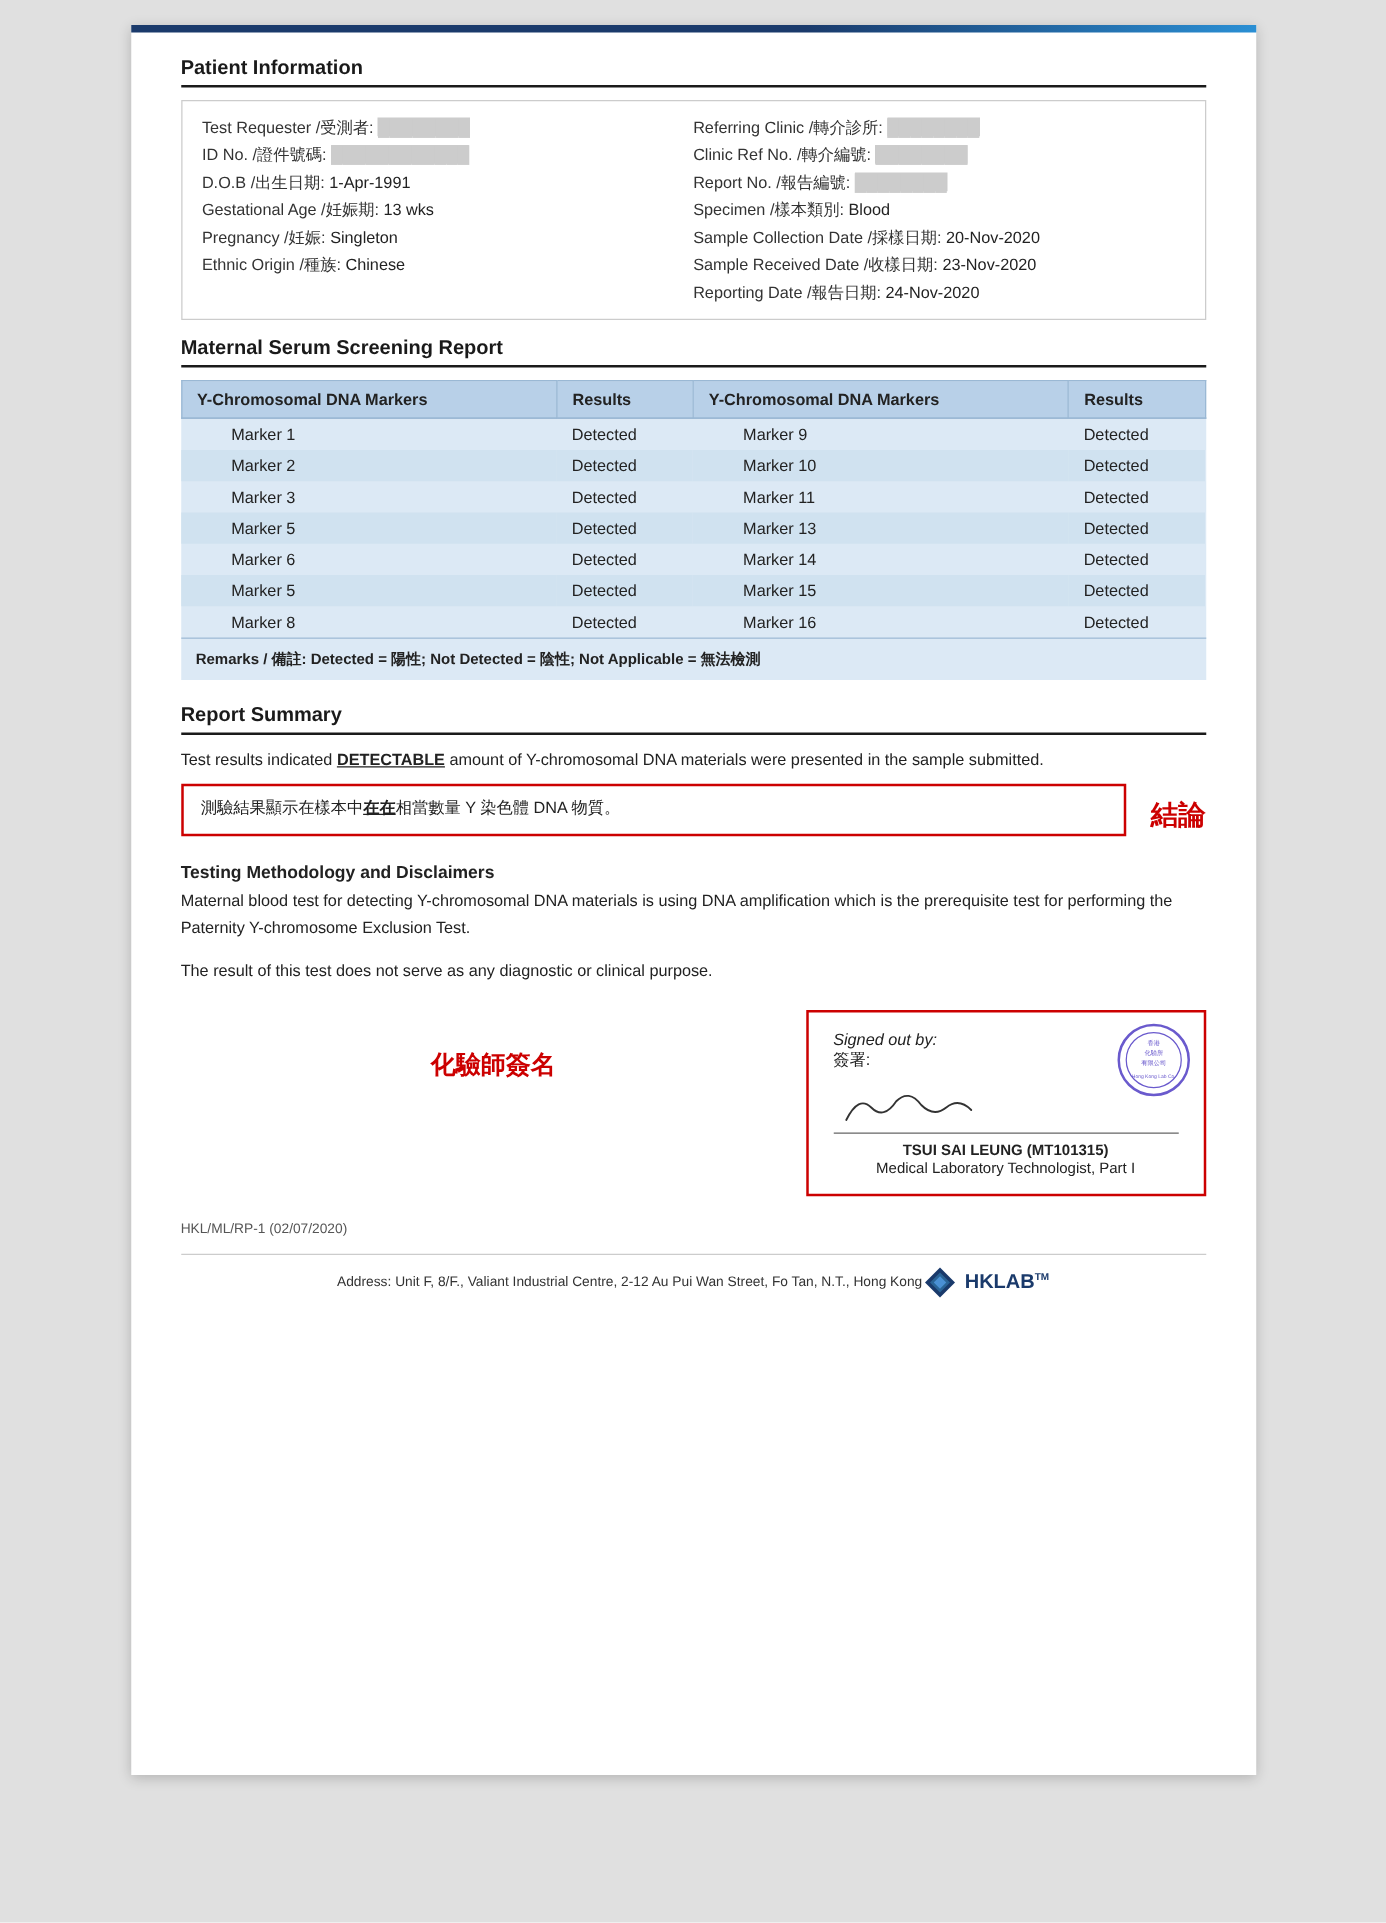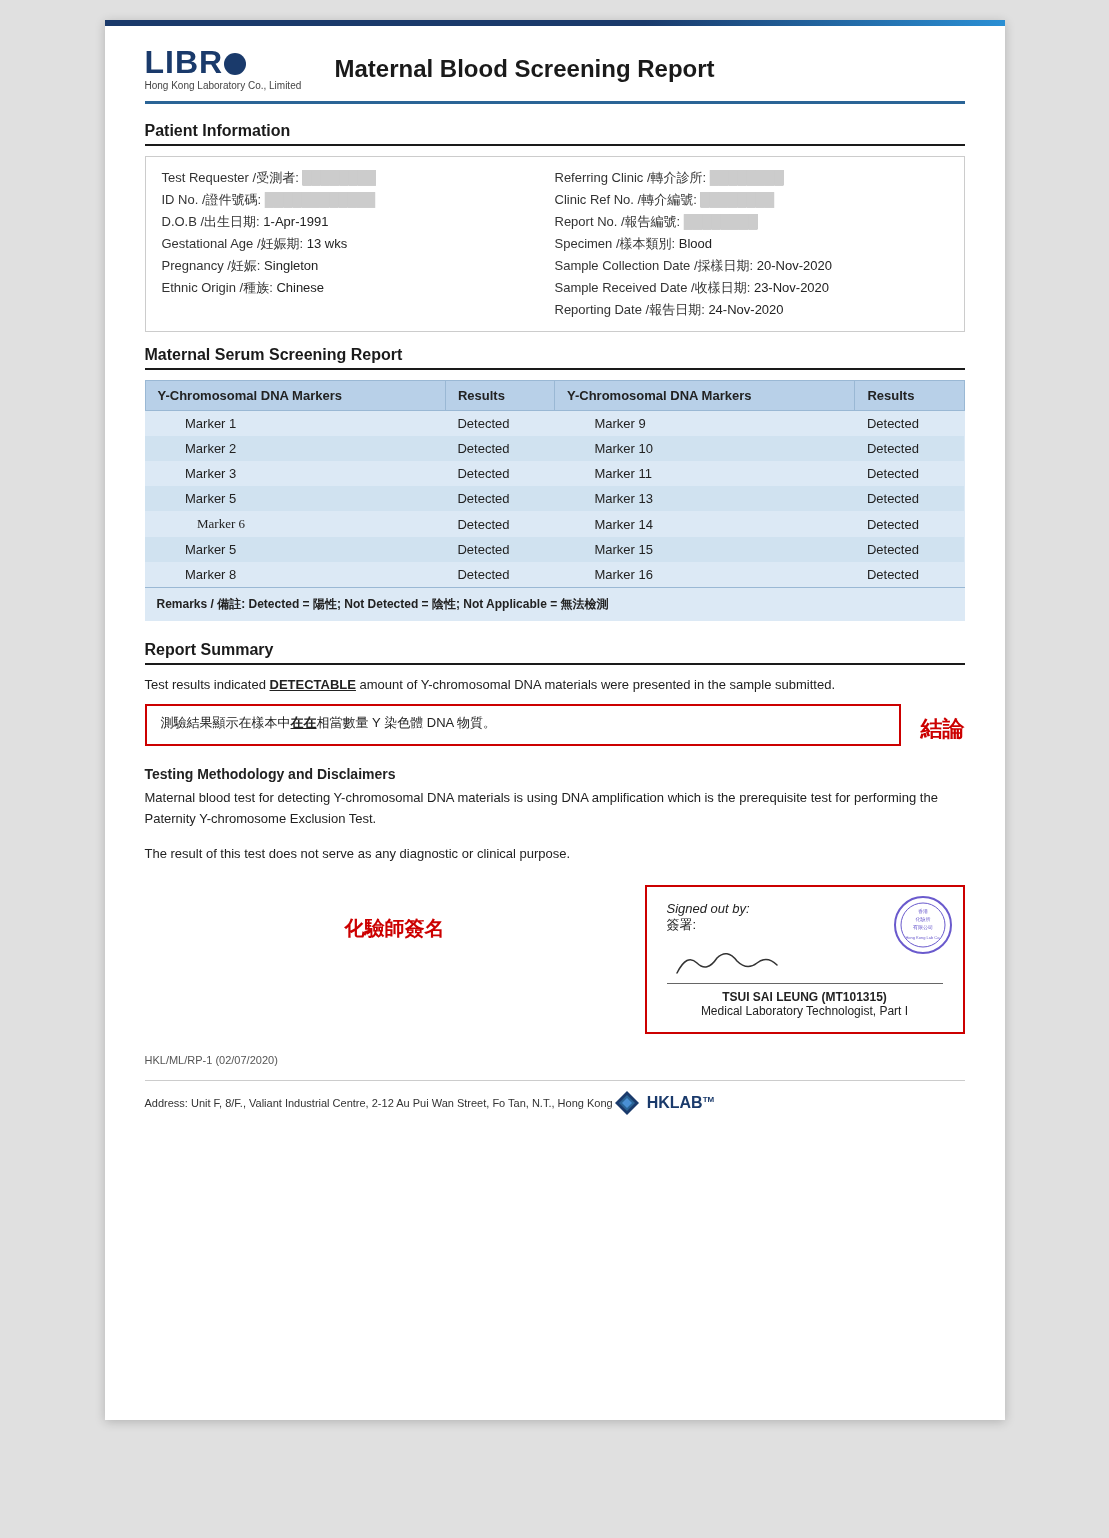--- a/index.html
+++ b/index.html
@@ -228,21 +228,21 @@
       margin-top: 10px;
       margin-bottom: 14px;
     }
     .address-line {
       font-size: 11px;
       color: #333;
       border-top: 1px solid #ccc;
       padding-top: 8px;
       display: flex;
       align-items: center;
-      justify-content: flex-start;
+      justify-content: center;
     }
     .hklab-logo {
       display: flex;
       align-items: center;
       gap: 6px;
     }
     .hklab-diamond {
       width: 28px;
       height: 28px;
     }
@@ -264,29 +264,20 @@
       font-weight: 900;
       text-decoration: underline;
     }
   </style>
 </head>
 <body>
 
 <div class="page">
   <div class="top-bar"></div>
 
-  <div class="header">
-    <div class="logo-area">
-      <div class="logo-text">
-        LIBR<span style="display:inline-block;width:22px;height:22px;border-radius:50%;background:#1a3a6b;vertical-align:middle;margin-left:1px;margin-bottom:2px;"></span>
-      </div>
-      <div class="logo-sub">Hong Kong Laboratory Co., Limited</div>
-    </div>
-    <div class="report-title">Maternal Blood Screening Report</div>
-  </div>
 
   <div class="patient-section">
     <div class="section-title">Patient Information</div>
     <div class="patient-grid">
       <div>
         <div class="patient-row"><span class="patient-label">Test Requester /受測者: </span><span class="patient-value" style="background:#ccc;color:#ccc;">████████</span></div>
         <div class="patient-row"><span class="patient-label">ID No. /證件號碼: </span><span class="patient-value" style="background:#ccc;color:#ccc;">████████████</span></div>
         <div class="patient-row"><span class="patient-label">D.O.B /出生日期: </span><span class="patient-value">1-Apr-1991</span></div>
         <div class="patient-row"><span class="patient-label">Gestational Age /妊娠期: </span><span class="patient-value">13 wks</span></div>
         <div class="patient-row"><span class="patient-label">Pregnancy /妊娠: </span><span class="patient-value">Singleton</span></div>
@@ -334,21 +325,21 @@
       <td style="padding-left:40px;">Marker 11</td>
       <td>Detected</td>
     </tr>
           <tr>
       <td style="padding-left:40px;">Marker 5</td>
       <td>Detected</td>
       <td style="padding-left:40px;">Marker 13</td>
       <td>Detected</td>
     </tr>
           <tr>
-      <td style="padding-left:52px;font-family:Liberation Serif, serif;">Marker 6</td>
+      <td style="padding-left:40px;">Marker 6</td>
       <td>Detected</td>
       <td style="padding-left:40px;">Marker 14</td>
       <td>Detected</td>
     </tr>
           <tr>
       <td style="padding-left:40px;">Marker 5</td>
       <td>Detected</td>
       <td style="padding-left:40px;">Marker 15</td>
       <td>Detected</td>
     </tr>

